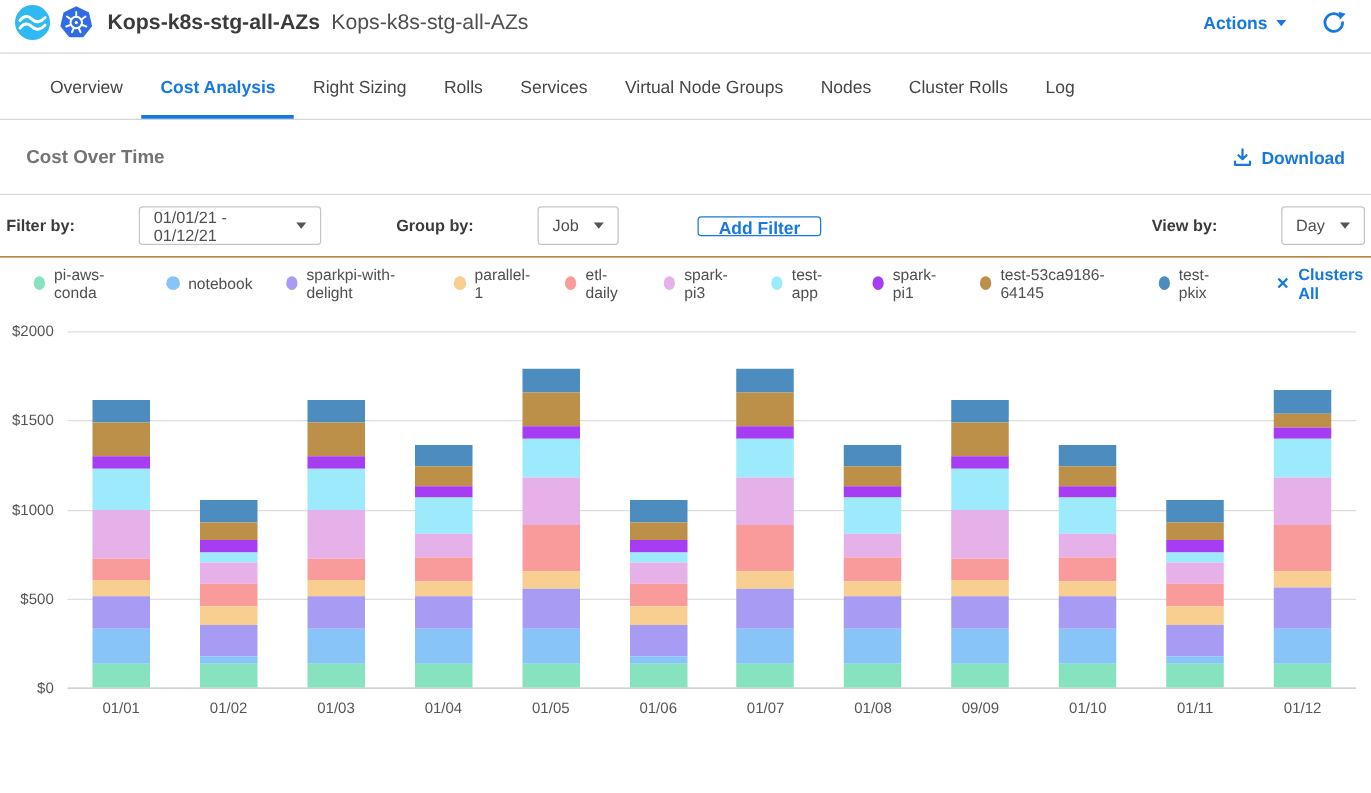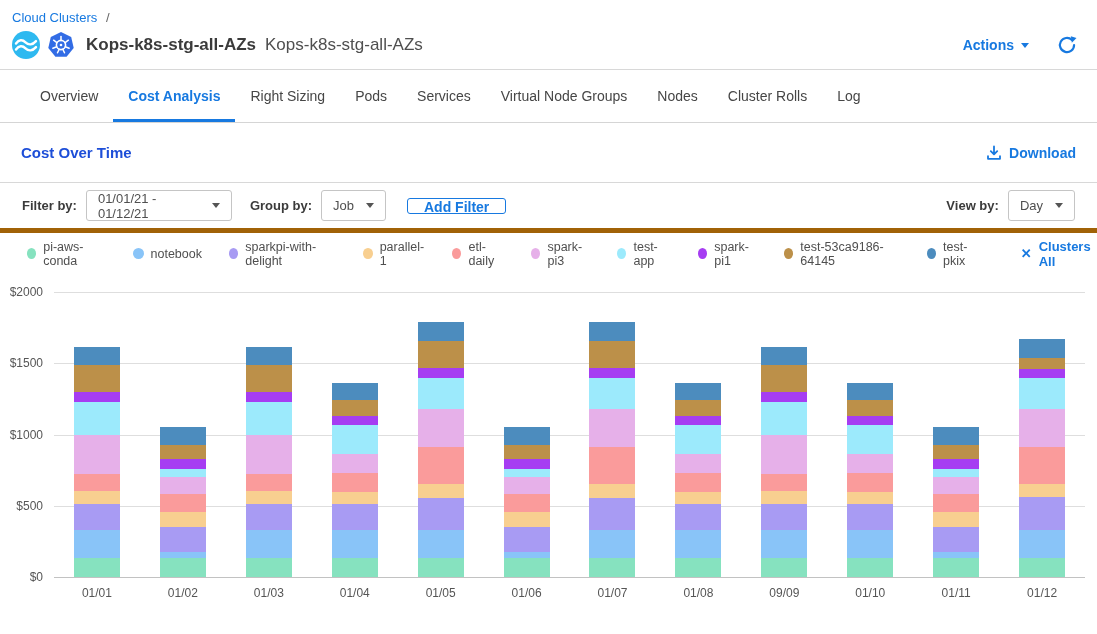--- a/index.html
+++ b/index.html
@@ -28,27 +28,27 @@
 
   
   .tabs { display: flex; padding-left: 25px; border-bottom: 1px solid #d5d5d5; }
   .tab { padding: 18px 15px 15px 15px; font-size: 14px; color: #464646;
     cursor: pointer; border-bottom: 3px solid transparent; }
   .tab.active { color: #1779e0; font-weight: bold; border-bottom-color: #1779e0; }
 
   
   .section-header { display: flex; align-items: center; justify-content: space-between;
     padding: 0 21px; height: 60px; border-bottom: 1px solid #d8d8d8; }
-  .section-title { font-size: 15px; font-weight: bold; color: #1d4ed8; text-align: right; }
+  .section-title { font-size: 15px; font-weight: bold; color: #737373; text-align: right; }
   .download-btn { display: flex; align-items: center; gap: 7px; color: #1779e0;
     font-size: 14px; font-weight: bold; cursor: pointer; }
 
   
-  .filter-bar { display: flex; align-items: center; padding: 0 22px; height: 50px;
-    border-bottom: 5px solid #a16207; }
+  .filter-bar { display: flex; align-items: center; padding: 0 5px; height: 50px;
+    border-bottom: 1px solid #a16207; gap: 42px; }
   .fb-label { font-size: 13px; font-weight: bold; color: #3b3b3b; }
   .select { display: flex; align-items: center; justify-content: space-between;
     border: 1px solid #c5c5c5; border-radius: 3px; height: 31px; padding: 0 11px;
     font-size: 13px; color: #4f4f4f; cursor: pointer; background: #fff; gap: 12px; }
   .select .caret { color: #555; }
   .date-select { width: 146px; margin-left: 9px; }
   .group-select { margin-left: 9px; }
   .view-select { margin-left: 9px; }
   .add-filter-btn { margin-left: 21px; height: 16px; padding: 0 16px;
     border: 1px solid #1779e0; border-radius: 3px; background: #fff; color: #1779e0;
@@ -81,24 +81,20 @@
   .bar-stack { width: 46px; display: flex; flex-direction: column-reverse; }
   .bar-seg { width: 100%; }
   .x-labels { display: flex; margin-top: 9px; }
   .x-label { flex: 1; text-align: center; font-size: 12px; color: #555; }
 </style>
 </head>
 <body>
 
 <div class="page">
 
-  <div class="breadcrumb-row">
-    <a>Cloud Clusters</a>
-    <span class="sep">/</span>
-  </div>
 
   <div class="header-row">
     <span class="logo">
       <svg viewBox="0 0 28 28" width="28" height="28">
         <circle cx="14" cy="14" r="14" fill="#2eb9f0"></circle>
         <path d="M4 12.5c3-4 6.5-4.2 9.5-1.2s7 2.8 10.5-1.2" stroke="#fff" stroke-width="2.4" fill="none" stroke-linecap="round"></path>
         <path d="M4 18.5c3-4 6.5-4.2 9.5-1.2s7 2.8 10.5-1.2" stroke="#fff" stroke-width="2.4" fill="none" stroke-linecap="round"></path>
       </svg>
     </span>
     <span class="logo">
@@ -131,21 +127,21 @@
       </svg>
     </span>
   </div>
 
   <div class="divider"></div>
 
   <nav class="tabs" id="tabs">
       <div class="tab">Overview</div>
       <div class="tab active">Cost Analysis</div>
       <div class="tab">Right Sizing</div>
-      <div class="tab">Pods</div>
+      <div class="tab">Rolls</div>
       <div class="tab">Services</div>
       <div class="tab">Virtual Node Groups</div>
       <div class="tab">Nodes</div>
       <div class="tab">Cluster Rolls</div>
       <div class="tab">Log</div>
     </nav>
 
   <div class="section-header">
     <span class="section-title">Cost Over Time</span>
     <span class="download-btn">

